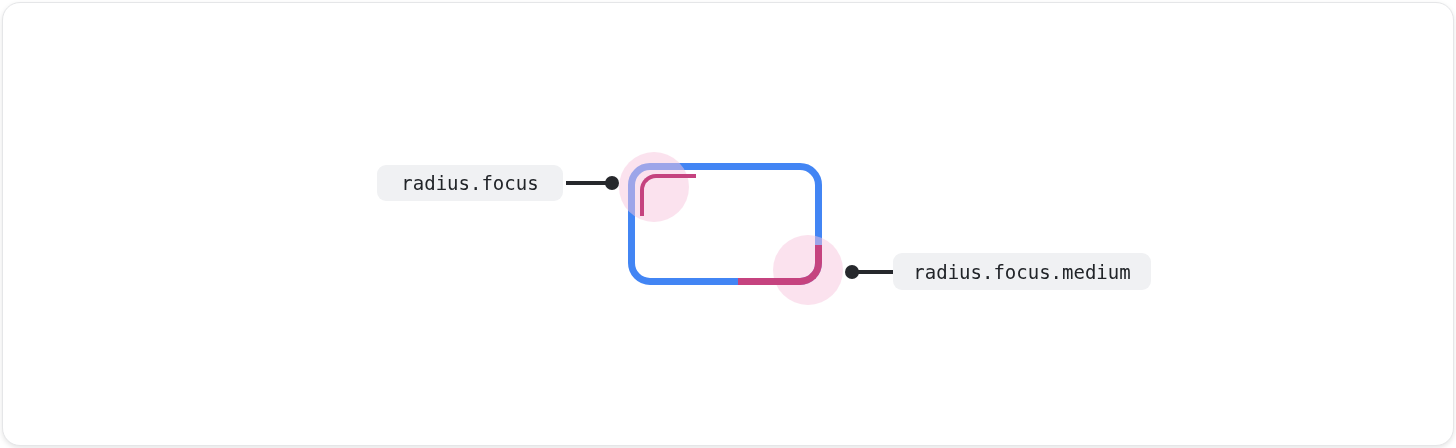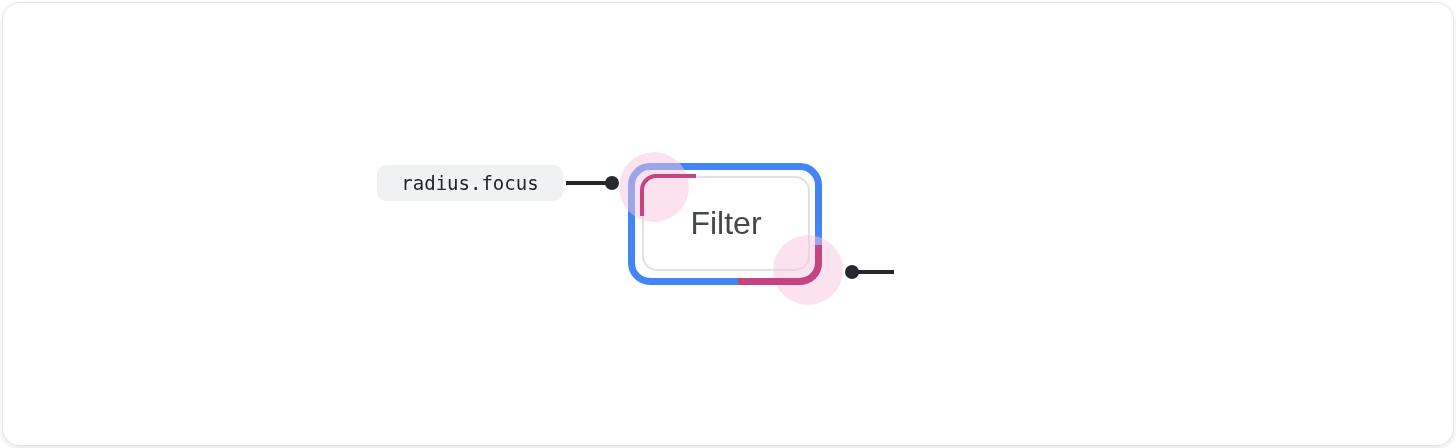--- a/index.html
+++ b/index.html
@@ -110,28 +110,28 @@
 <body>
 
 <div class="stage">
   <div class="card"></div>
 
   <div class="highlight-circle circle-tl"></div>
   <div class="highlight-circle circle-br"></div>
 
   <div class="focus-ring"></div>
 
-  <button class="filter-button">
-    <span>Filter</span>
-  </button>
 
   <div class="arc arc-tl"></div>
   <div class="arc arc-br"></div>
 
   <div class="token-pill pill-left">
     <span>radius.focus</span>
   </div>
   <div class="connector-line line-left"></div>
   <div class="connector-dot dot-left"></div>
 
   <div class="connector-dot dot-right"></div>
   <div class="connector-line line-right"></div>
+  <div class="token-pill pill-right">
+    <span>radius.focus.medium</span>
+  </div>
 </div>
 
 </body></html>

